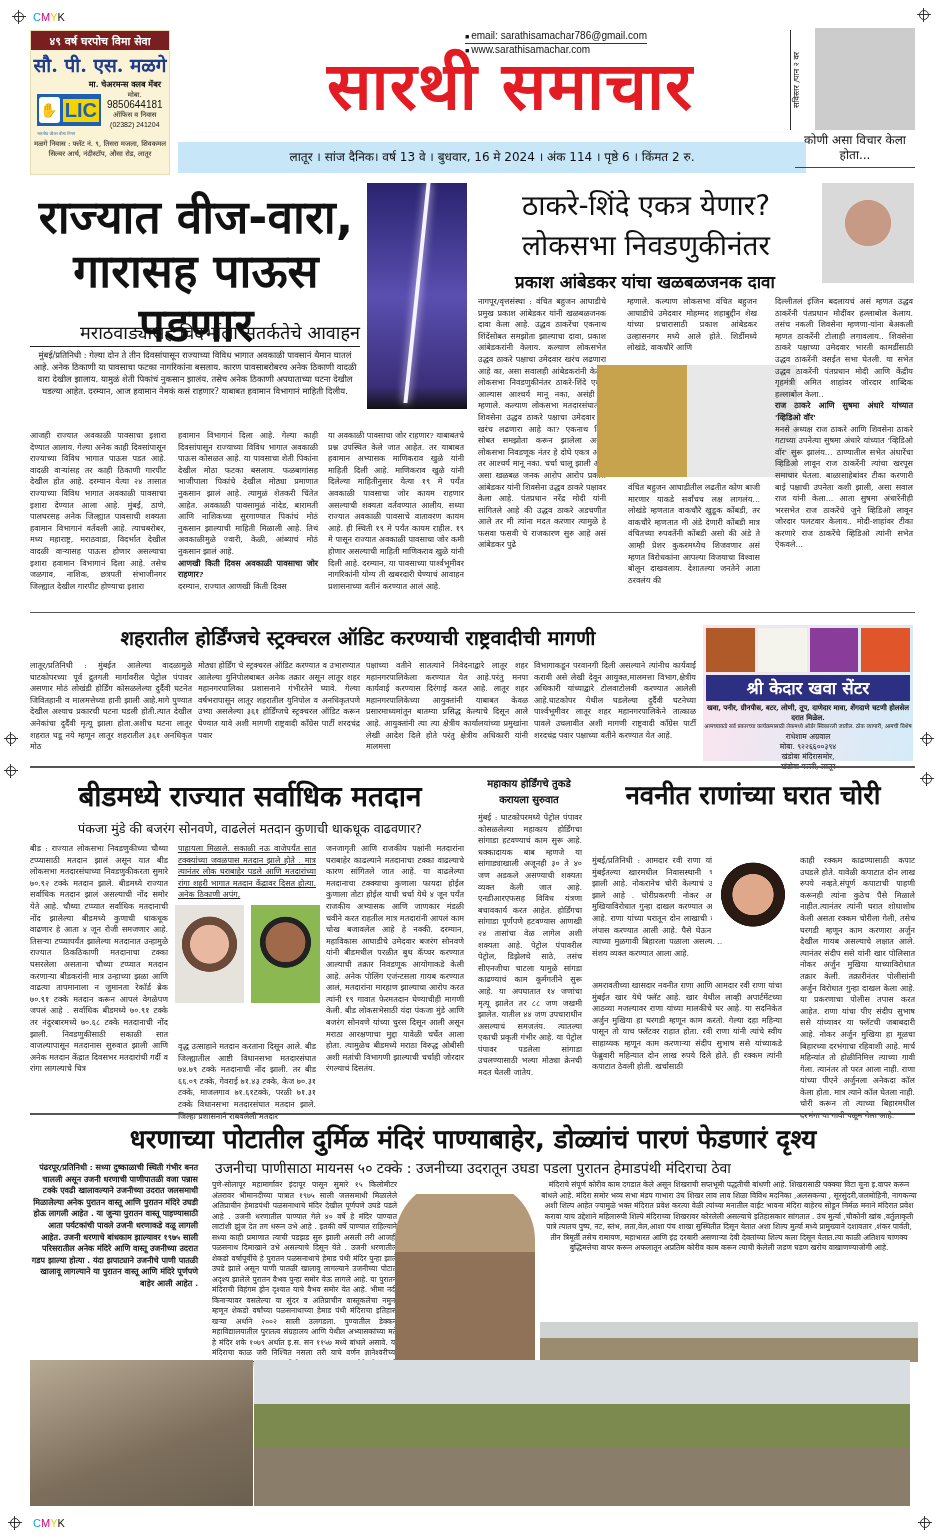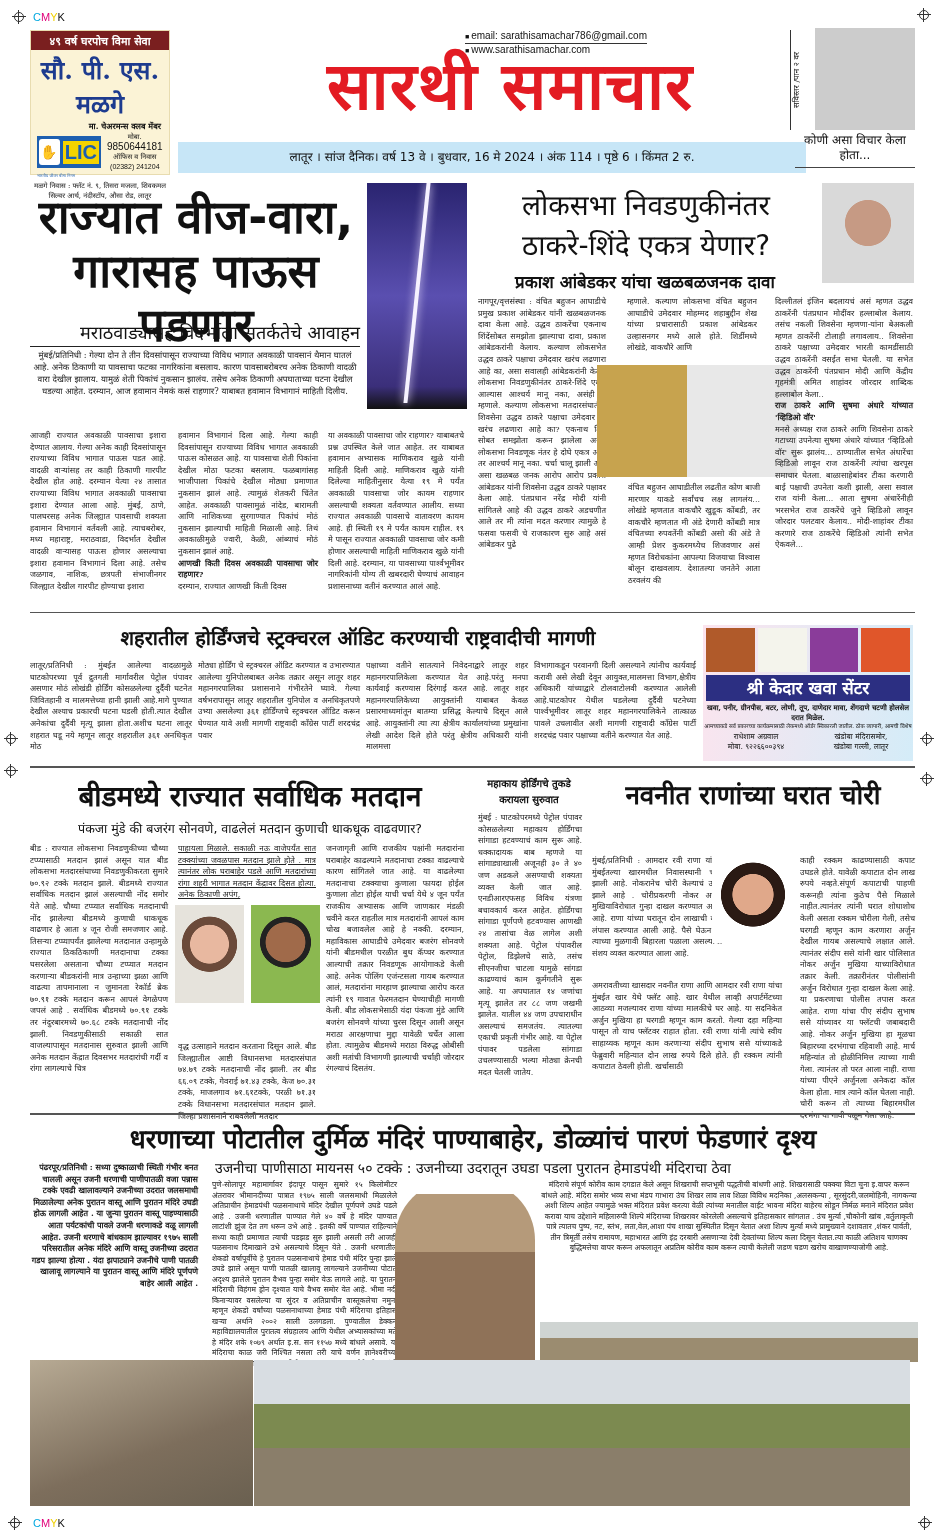--- a/index.html
+++ b/index.html
@@ -15,21 +15,21 @@
   .crop span { position: absolute; left: 2px; top: 2px; width: 10px; height: 10px; border: 1px solid #333; border-radius: 50%; }
   .cmyk { position: absolute; font-family: "Liberation Sans", sans-serif; font-size: 11px; }
   .cmyk .c { color: #00a8e0; } .cmyk .m { color: #e0007a; } .cmyk .y { color: #f0d000; } .cmyk .k { color: #111; }
 
   .body-text { font-size: 8px; line-height: 11.6px; text-align: justify; color: #222; }
   .hr { position: absolute; height: 2px; background: #555; }
 
   
   .lic-ad { left: 30px; top: 30px; width: 140px; height: 145px; background: #fbf3d6; border: 1px solid #e8dcb0; }
   .lic-top { background: #7a1f1f; color: #fff; font-size: 11px; font-weight: bold; text-align: center; padding: 2px 0; }
-  .lic-name { color: #1d3b8f; font-size: 25px; font-weight: bold; text-align: center; margin-top: 2px; }
+  .lic-name { color: #1d3b8f; font-size: 19px; font-weight: bold; text-align: center; margin-top: 2px; }
   .lic-role { font-size: 8px; text-align: right; padding-right: 8px; font-weight: bold; }
   .lic-mid { display: flex; align-items: center; padding: 2px 6px; gap: 6px; }
   .lic-logo { width: 64px; height: 32px; background: #1d5fb0; display: flex; align-items: center; gap: 3px; padding: 2px; }
   .lic-logo .emb { width: 22px; height: 26px; background: #fff; border-radius: 3px; color: #1d5fb0; font-size: 14px; text-align: center; line-height: 26px; }
   .lic-logo .txt { background: #f5d300; color: #1d5fb0; font-family: "Liberation Sans", sans-serif; font-weight: bold; font-size: 20px; padding: 0 2px; }
   .lic-phone { font-size: 7px; text-align: center; line-height: 9px; }
   .lic-phone b { font-family: "Liberation Sans", sans-serif; font-size: 10px; font-weight: normal; }
   .lic-addr { font-size: 7px; text-align: center; line-height: 10px; margin-top: 3px; }
 
   .masthead { left: 190px; top: 38px; width: 640px; height: 98px; text-align: center; color: #e31b23; font-family: "DejaVu Sans", sans-serif; font-weight: bold; font-size: 66px; letter-spacing: 1px; line-height: 98px; }
@@ -47,21 +47,21 @@
   .lightning { left: 367px; top: 183px; width: 100px; height: 226px; background: linear-gradient(180deg, #2a2470, #5a4fb0 50%, #3b2f7a 90%, #111); overflow: hidden; }
   .bolt { position: absolute; left: 48px; top: 0; width: 4px; height: 220px; background: #f6f2ff; box-shadow: 0 0 8px #e8deff; transform: skewX(-6deg); }
 
   .photo { background: #ccc; overflow: hidden; }
   .ad-kedar { left: 703px; top: 625px; width: 210px; height: 136px; background: linear-gradient(100deg, #fce4ee, #d4ecf8); }
   .kedar-imgs { display: flex; gap: 3px; padding: 3px; }
   .kedar-imgs div { flex: 1; height: 44px; }
   .kedar-title { background: #2c2f82; color: #fff; font-family: "DejaVu Sans", sans-serif; font-weight: bold; font-size: 17px; text-align: center; line-height: 26px; margin: 0 3px; }
   .kedar-items { font-size: 7px; text-align: center; line-height: 10px; font-weight: bold; margin-top: 2px; }
   .kedar-note { font-size: 5.5px; text-align: center; line-height: 7px; }
-  .kedar-foot { display: flex; justify-content: space-around; font-size: 7.5px; line-height: 10px; margin-top: 2px; text-align: center; }
+  .kedar-foot { display: flex; justify-content: space-around; font-size: 7.5px; line-height: 10px; margin-top: 2px; text-align: center; flex-direction: column; }
 
   .temple-photo { background: linear-gradient(180deg, #d8dde2 0 30%, #7c8a50 30% 60%, #8a7e6a 60%); }
 </style>
 </head>
 <body>
 
 <div class="crop" style="left:12px;top:10px;">
     <span></span>
   </div>
 <div class="cmyk" style="left:33px;top:11px;"><span class="c">C</span><span class="m">M</span><span class="y">Y</span><span class="k">K</span></div>
@@ -131,22 +131,22 @@
   </div>
 <div class="abs body-text" style="left:30px;top:430px;width:136px;">आजही राज्यात अवकाळी पावसाचा इशारा देण्यात आलाय. गेल्या अनेक काही दिवसांपासून राज्याच्या विविध भागात पाऊस पडत आहे. वादळी वाऱ्यांसह तर काही ठिकाणी गारपीट देखील होत आहे. दरम्यान येत्या २४ तासात राज्याच्या विविध भागात अवकाळी पावसाचा इशारा देण्यात आला आहे. मुंबई, ठाणे, पालघरसह अनेक जिल्ह्यात पावसाची शक्यता हवामान विभागानं वर्तवली आहे. त्याचबरोबर, मध्य महाराष्ट्र, मराठवाडा, विदर्भात देखील वादळी वाऱ्यासह पाऊस होणार असल्याचा इशारा हवामान विभागानं दिला आहे. तसेच जळगाव, नाशिक, छत्रपती संभाजीनगर जिल्ह्यात देखील गारपीट होण्याचा इशारा</div>
 <div class="abs" style="left:178px;top:430px;width:140px;">
   <div class="body-text">हवामान विभागानं दिला आहे. गेल्या काही दिवसांपासून राज्याच्या विविध भागात अवकाळी पाऊस कोसळत आहे. या पावसाचा शेती पिकांना देखील मोठा फटका बसलाय. फळबागांसह भाजीपाला पिकांचे देखील मोठ्या प्रमाणात नुकसान झालं आहे. त्यामुळं शेतकरी चिंतेत आहेत. अवकाळी पावसामुळं नांदेड, बारामती आणि नाशिकच्या सुरगाण्यात पिकांचं मोठं नुकसान झाल्याची माहिती मिळाली आहे. तिथं अवकाळीमुळे ज्वारी, केळी, आंब्याचं मोठं नुकसान झालं आहे.</div>
   <div class="body-text" style="font-weight:bold;">आणखी किती दिवस अवकाळी पावसाचा जोर राहणार?</div>
   <div class="body-text">दरम्यान, राज्यात आणखी किती दिवस</div>
 </div>
 <div class="abs body-text" style="left:328px;top:430px;width:136px;">या अवकाळी पावसाचा जोर राहणार? याबाबतचे प्रश्न उपस्थित केले जात आहेत. तर याबाबत हवामान अभ्यासक माणिकराव खुळे यांनी माहिती दिली आहे. माणिकराव खुळे यांनी दिलेल्या माहितीनुसार येत्या १९ मे पर्यंत अवकाळी पावसाचा जोर कायम राहणार असल्याची शक्यता वर्तवण्यात आलीय. सध्या राज्यात अवकाळी पावसाचे वातावरण कायम आहे. ही स्थिती १९ मे पर्यंत कायम राहील. १९ मे पासून राज्यात अवकाळी पावसाचा जोर कमी होणार असल्याची माहिती माणिकराव खुळे यांनी दिली आहे. दरम्यान, या पावसाच्या पार्श्वभूमीवर नागरिकांनी योग्य ती खबरदारी घेण्याचं आवाहन प्रशासनाच्या वतीनं करण्यात आलं आहे.</div>
 
 <div class="abs sans" style="left:476px;top:186px;width:340px;font-size:28px;line-height:40px;text-align:center;">
+  <div>ठाकरे-शिंदे एकत्र येणार?</div>
   <div>लोकसभा निवडणुकीनंतर</div>
-  <div>ठाकरे-शिंदे एकत्र येणार?</div>
 </div>
 <div class="abs" style="left:822px;top:183px;width:92px;height:100px;background:radial-gradient(circle at 50% 40%, #c69a84 0 30%, #d9d9d9 31%);"></div>
 <div class="abs sans" style="left:490px;top:270px;width:310px;font-size:17px;text-align:center;font-weight:bold;">प्रकाश आंबेडकर यांचा खळबळजनक दावा</div>
 <div class="abs body-text" style="left:478px;top:296px;width:128px;">नागपूर/वृत्तसंस्था : वंचित बहुजन आघाडीचे प्रमुख प्रकाश आंबेडकर यांनी खळबळजनक दावा केला आहे. उद्धव ठाकरेंचा एकनाथ शिंदेंसोबत समझोता झाल्याचा दावा, प्रकाश आंबेडकरांनी केलाय. कल्याण लोकसभेत उद्धव ठाकरे पक्षाचा उमेदवार खरंच लढणारा आहे का, असा सवालही आंबेडकरांनी केला. लोकसभा निवडणुकीनंतर ठाकरे-शिंदे एकत्र आल्यास आश्चर्य मानू नका, असंही ते म्हणाले. कल्याण लोकसभा मतदारसंघातील शिवसेना उद्धव ठाकरे पक्षाचा उमेदवार हा खरंच लढणारा आहे का? एकनाथ शिंदे सोबत समझोता करून झालेला असून लोकसभा निवडणूक नंतर हे दोघे एकत्र आले तर आश्चर्य मानू नका. चर्चा चालू झाली आहे असा खळबळ जनक आरोप आरोप प्रकाश आंबेडकर यांनी शिवसेना उद्धव ठाकरे पक्षावर केला आहे. पंतप्रधान नरेंद्र मोदी यांनी सांगितले आहे की उद्धव ठाकरे अडचणीत आले तर मी त्यांना मदत करणार त्यामुळे हे फसवा फसवी चे राजकारण सुरु आहे असं आंबेडकर पुढे</div>
 <div class="abs body-text" style="left:627px;top:296px;width:130px;height:60px;overflow:hidden;">म्हणाले. कल्याण लोकसभा वंचित बहुजन आघाडीचे उमेदवार मोहम्मद शहाबुद्दीन शेख यांच्या प्रचारासाठी प्रकाश आंबेडकर उल्हासनगर मध्ये आले होते. शिर्डीमध्ये लोखंडे, वाकचौरे आणि</div>
 <div class="abs photo" style="left:597px;top:365px;width:200px;height:112px;background:linear-gradient(90deg,#c7a34e 0 45%,#e8e8e8 45%);"></div>
 <div class="abs body-text" style="left:628px;top:482px;width:132px;">वंचित बहुजन आघाडीतील लढतीत कोण बाजी मारणार याकडे सर्वांचच लक्ष लागलंय... लोखंडे म्हणतात वाकचौरे खुडूक कोंबडी, तर वाकचौरे म्हणतात मी अंडे देणारी कोंबडी मात्र वंचितच्या रुपवतेंनी कोंबडी असो की अंडे ते आम्ही प्रेशर कुकरमध्येच शिजवणार असं म्हणत विरोधकांना आपल्या विजयाचा विश्वास बोलून दाखवलाय. देशातल्या जनतेने आता ठरवलंय की</div>
 <div class="abs body-text" style="left:775px;top:296px;width:138px;">
   <div>दिल्लीतलं इंजिन बदलायचं असं म्हणत उद्धव ठाकरेंनी पंतप्रधान मोदींवर हल्लाबोल केलाय. तसंच नकली शिवसेना म्हणणा-यांना बेअकली म्हणत ठाकरेंनी टोलाही लगावलाय.. शिवसेना ठाकरे पक्षाच्या उमेदवार भारती कामडींसाठी उद्धव ठाकरेंनी वसईत सभा घेतली. या सभेत उद्धव ठाकरेंनी पंतप्रधान मोदी आणि केंद्रीय गृहमंत्री अमित शाहांवर जोरदार शाब्दिक हल्लाबोल केला..</div>
   <div style="font-weight:bold;">राज ठाकरे आणि सुषमा अंधारे यांच्यात 'व्हिडिओ वॉर'</div>

